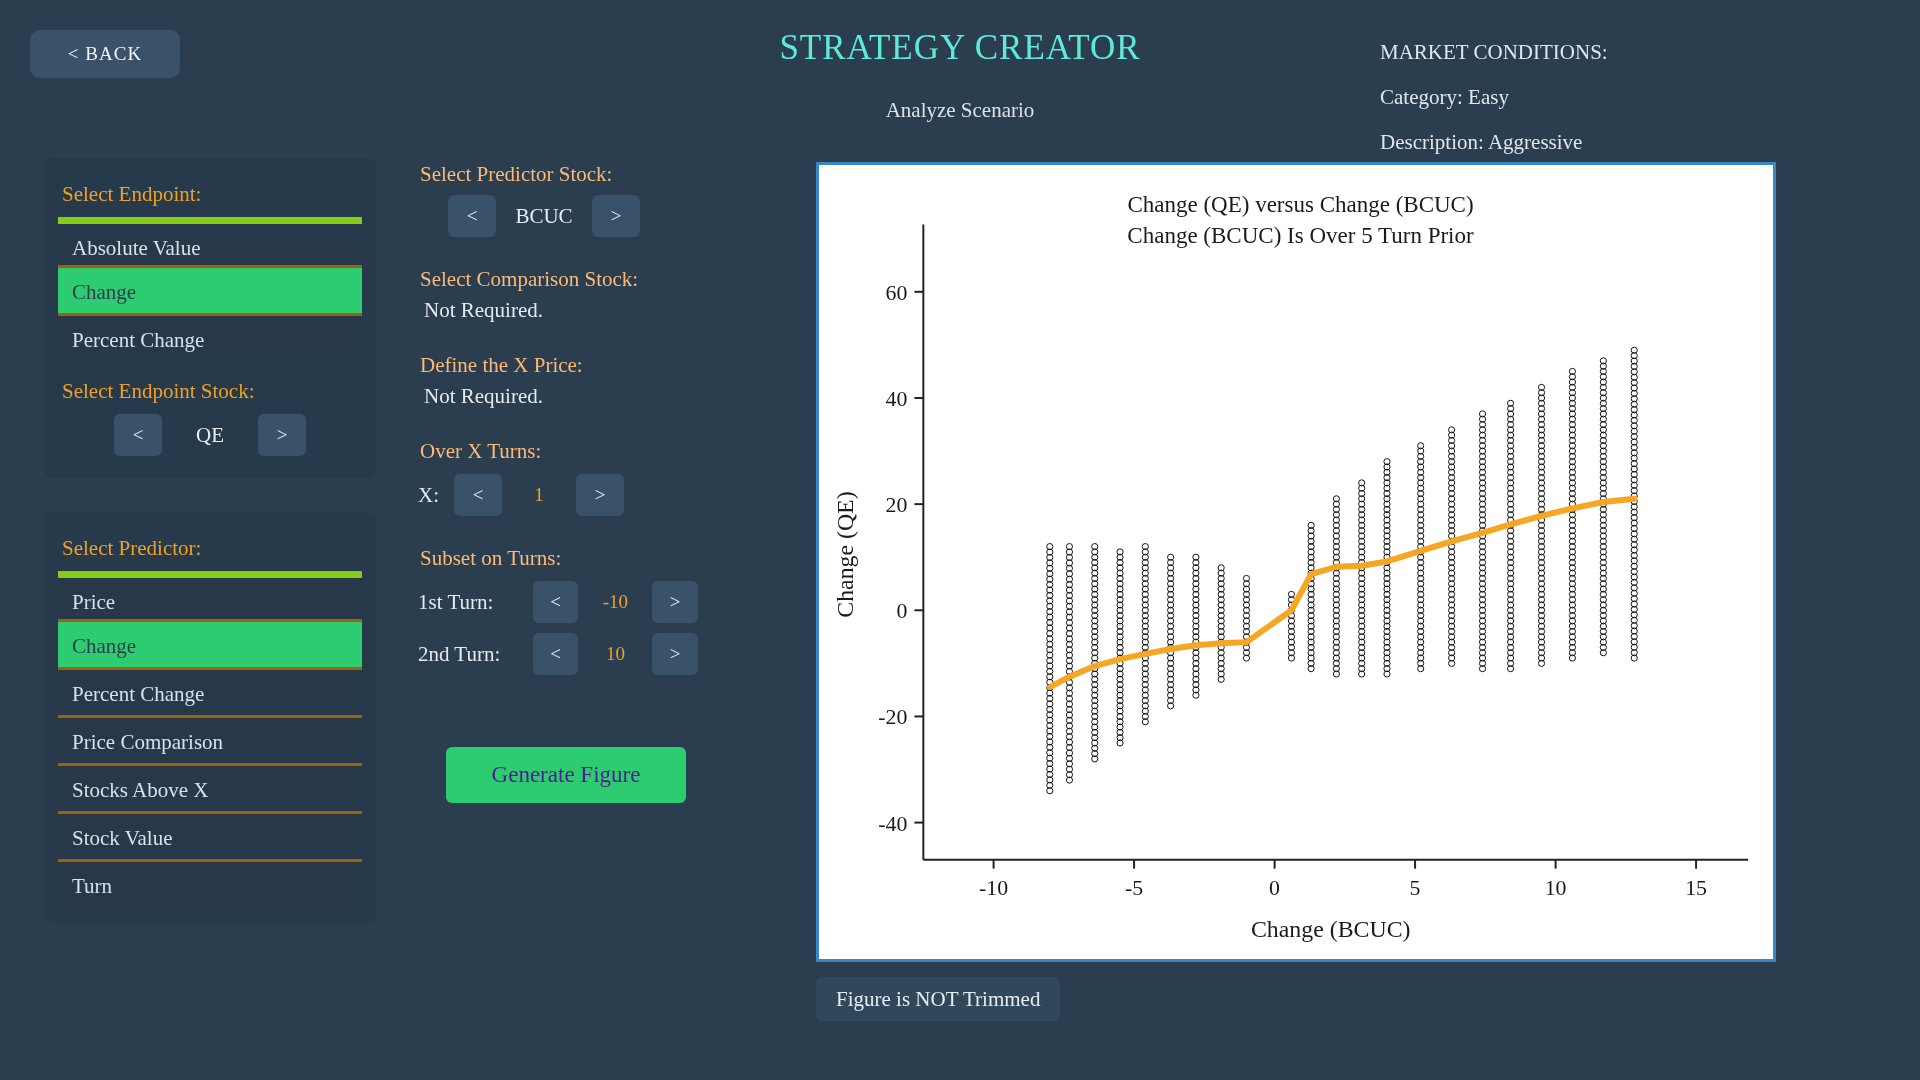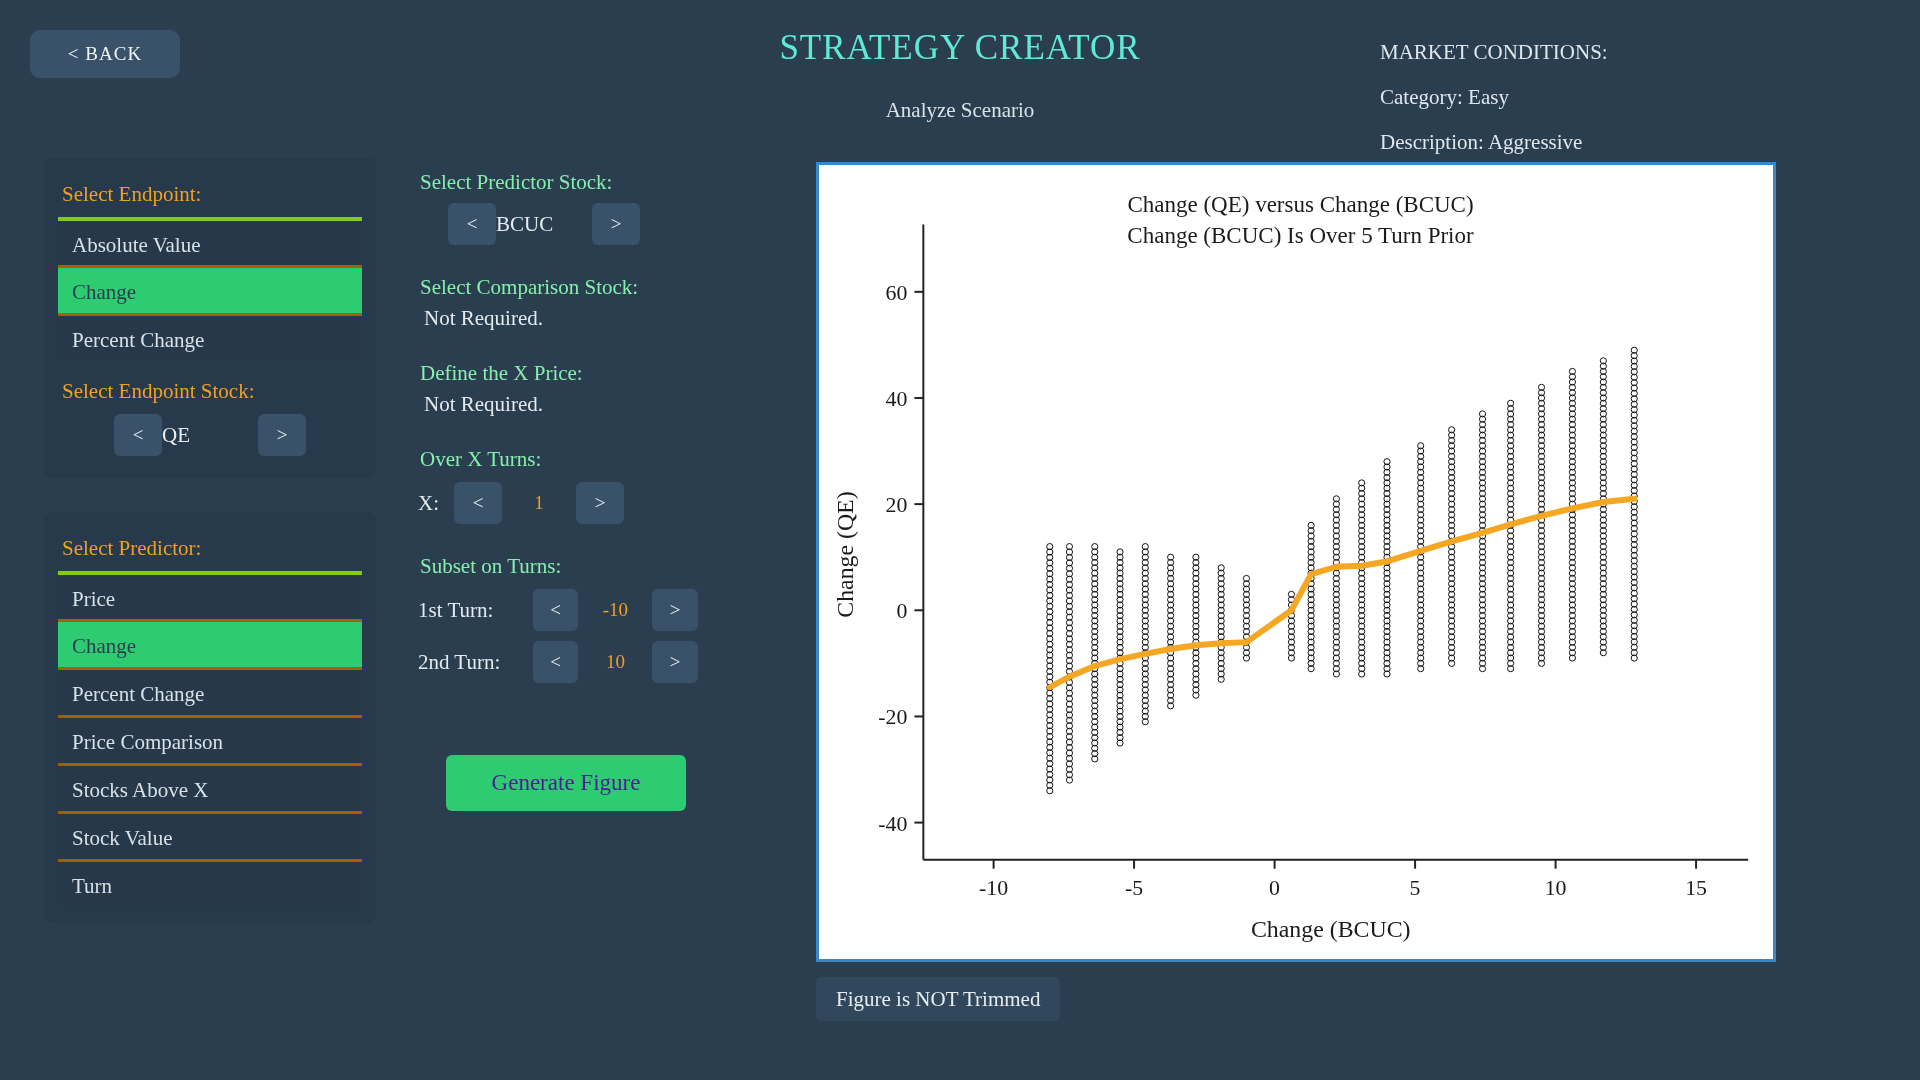--- a/index.html
+++ b/index.html
@@ -56,42 +56,42 @@
   .list{display:block;}
   .list-item{
     height:48px;line-height:48px;
     padding-left:14px;
     font-size:21px;color:#d9e1e8;
     background:#26384a;
     border-top:3px solid #a16207;
     box-sizing:border-box;
     cursor:pointer;
   }
-  .list-item:first-child{border-top:4px solid #84cc16;}
+  .list-item:first-child{border-top:7px solid #84cc16;}
   .list-item.selected{
     background:#2ecc71;color:#2b3e50;
   }
 
   .stepper{
     display:flex;align-items:center;justify-content:center;
     margin:10px 0 6px 0;gap:0;
   }
   .step-btn{
     width:48px;height:42px;border-radius:6px;border:none;
     background:#3a5269;color:#e8eef3;
     font-family:"Liberation Serif", serif;font-size:19px;
     display:flex;align-items:center;justify-content:center;cursor:pointer;
   }
   .step-val{
-    min-width:96px;text-align:left;font-size:21px;color:#e6edf3;
+    min-width:96px;text-align:center;font-size:21px;color:#e6edf3;
   }
 
   
   .mid{position:absolute;left:418px;top:158px;width:280px;}
-  .mid-label{color:#86efac;font-size:21px;margin:12px 0 4px 2px;}
+  .mid-label{color:#fdba74;font-size:21px;margin:4px 0 4px 2px;}
   .mid-value{font-size:21px;color:#e3eaf0;margin:6px 0 0 6px;}
   .mid-block{margin-bottom:30px;}
   .mid-stepper{display:flex;align-items:center;gap:0;margin:8px 0 0 30px;}
   .row-stepper{display:flex;align-items:center;gap:14px;margin:10px 0 0 0;}
   .row-lbl{font-size:21px;color:#e3eaf0;width:108px;}
   .row-lbl.short{width:22px;}
   .val-orange{color:#f0a022;font-size:19px;min-width:46px;text-align:center;}
   .gen-btn{
     margin:42px 0 0 28px;
     width:240px;height:56px;border:none;border-radius:6px;

